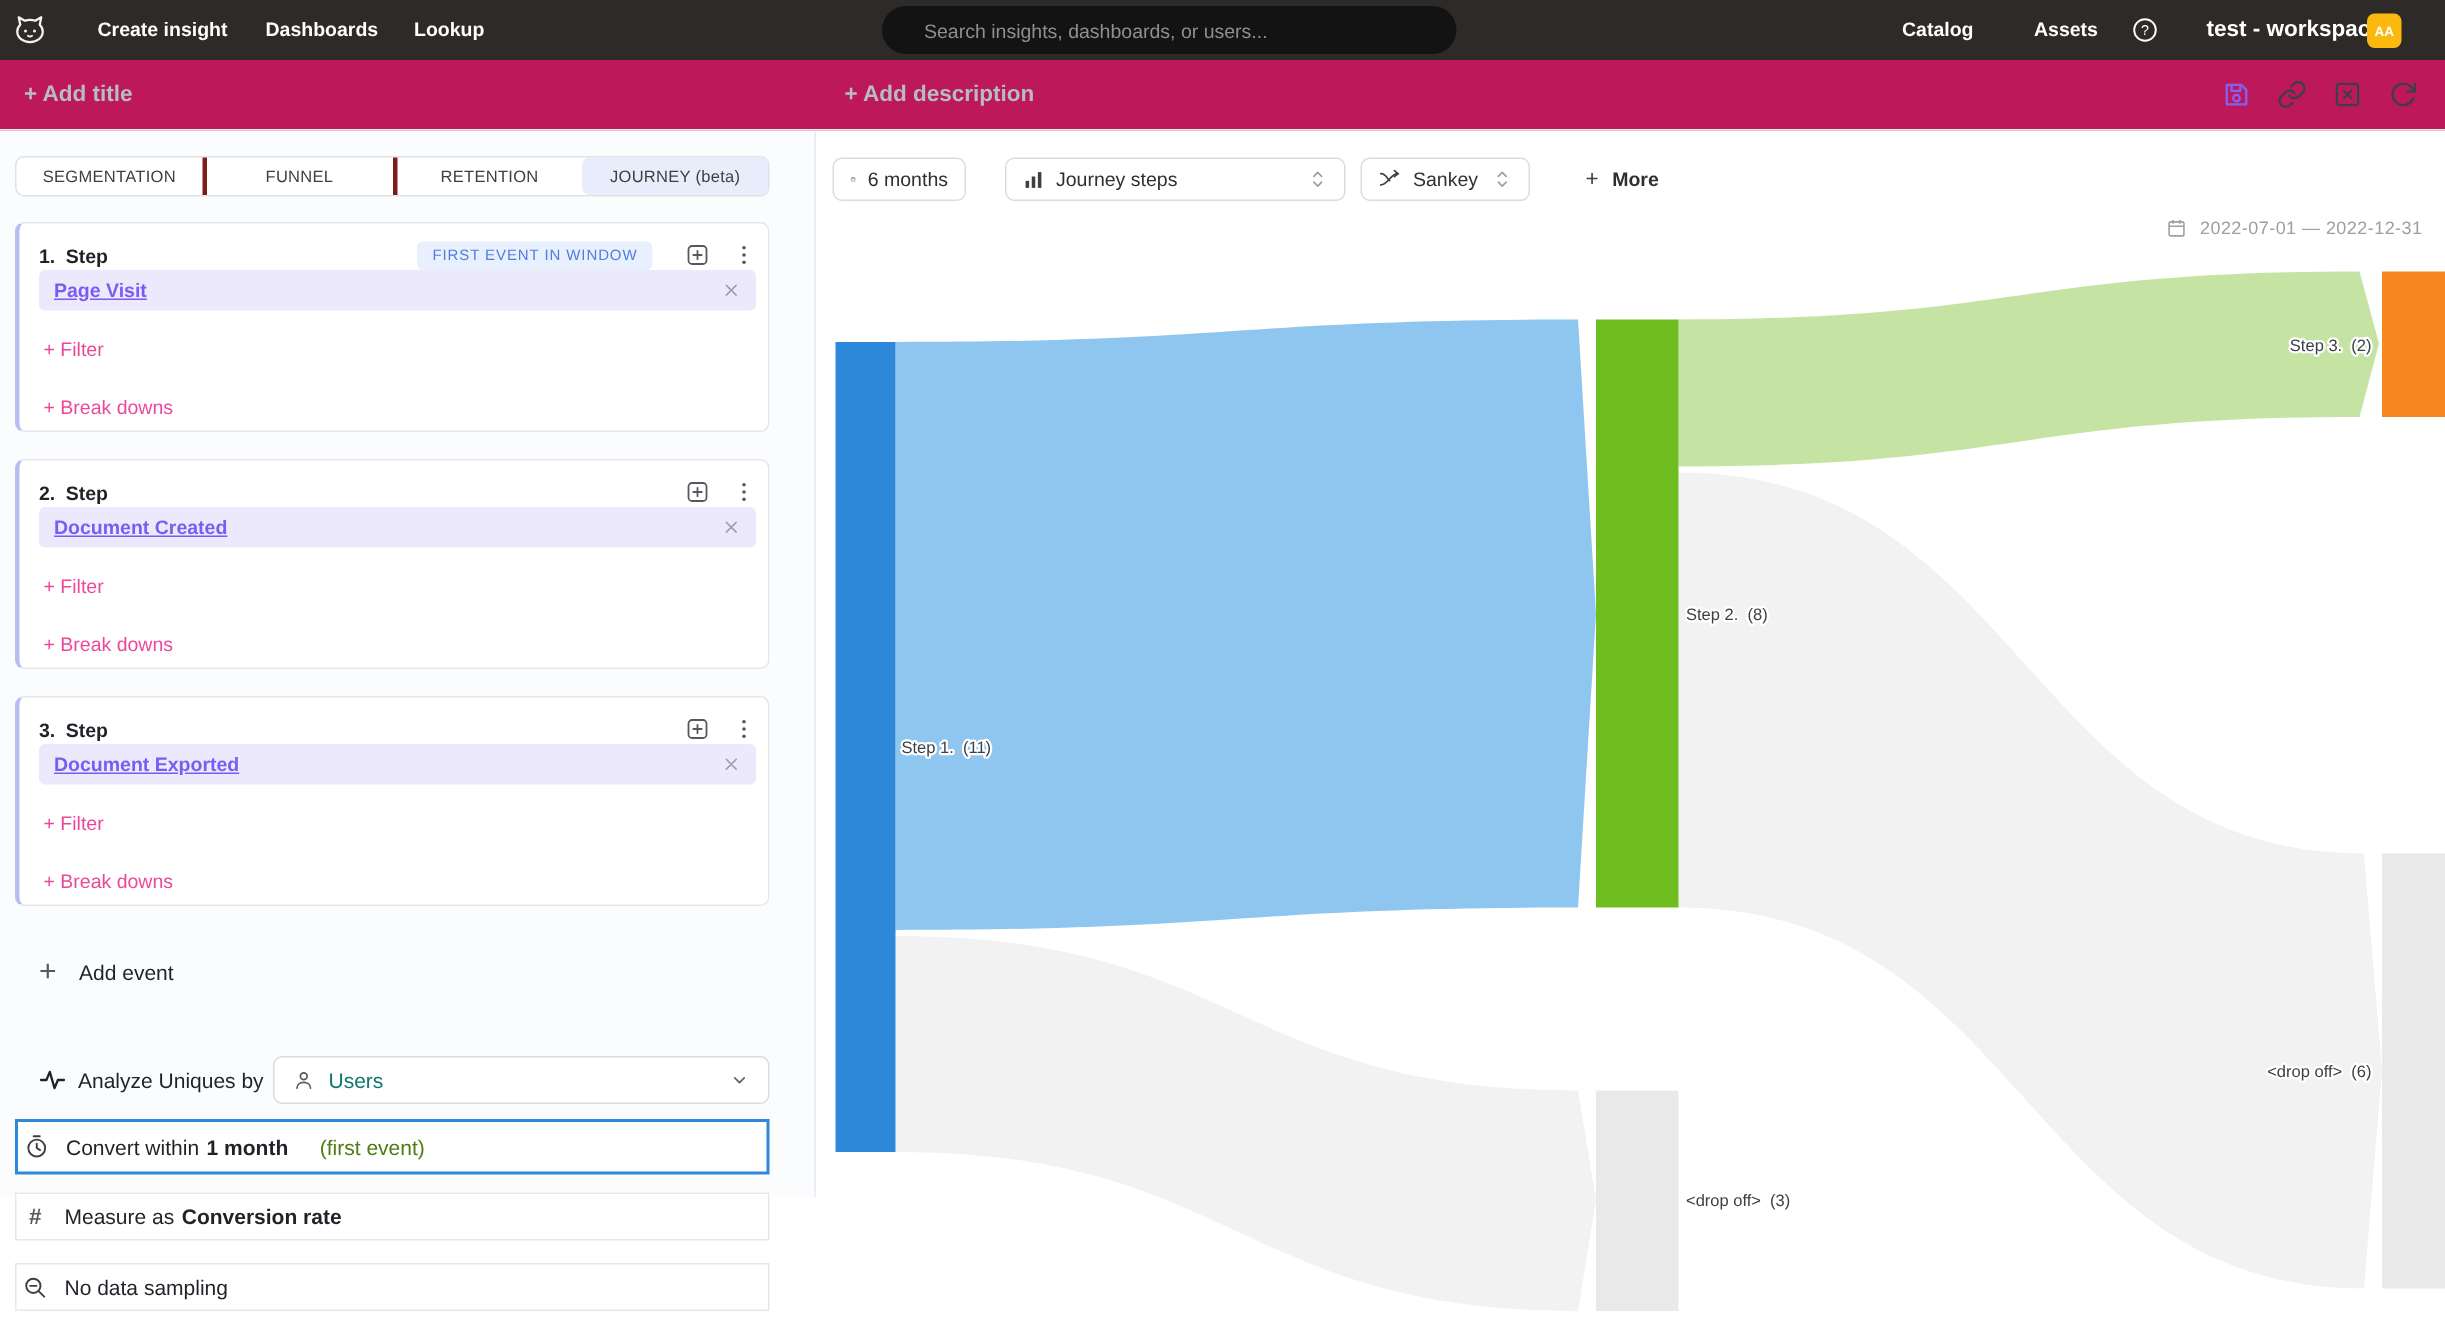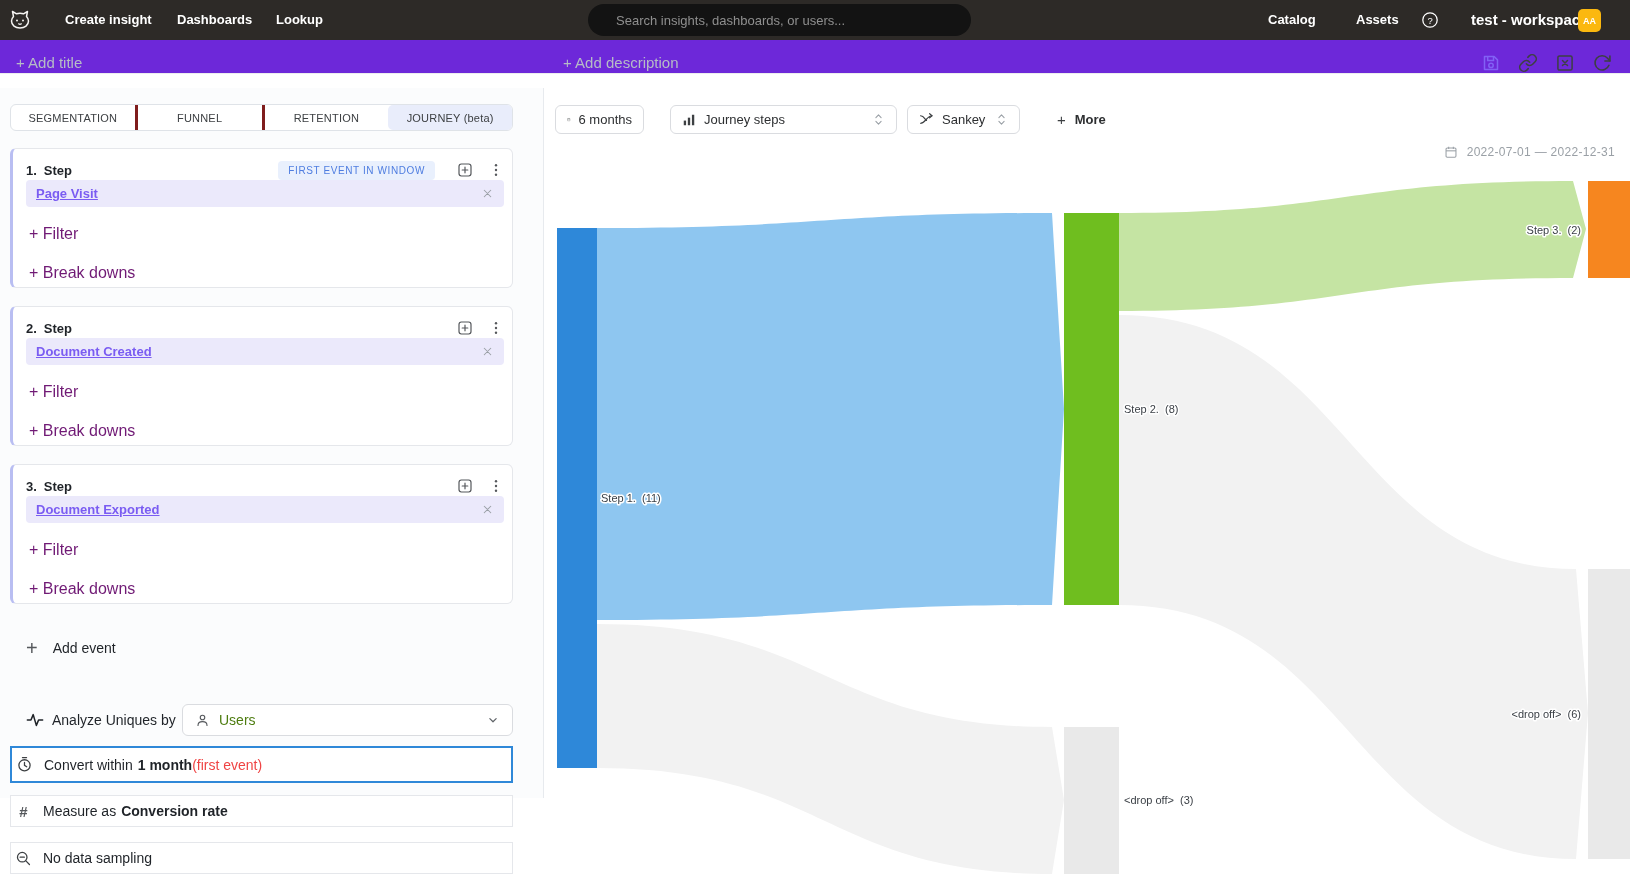--- a/index.html
+++ b/index.html
@@ -11,21 +11,21 @@
   .navbar { position:absolute; top:0; left:0; width:1630px; height:40px; background:#2d2a27; }
   .nav-logo { position:absolute; left:8px; top:8px; width:24px; height:24px; }
   .nav-item { position:absolute; top:0; height:40px; line-height:40px; color:#ffffff; font-size:13px; font-weight:bold; cursor:pointer; }
   .nav-search { position:absolute; left:588px; top:4px; width:383px; height:32px; background:#131313; border:none; border-radius:16px; color:#9a9a9a; font-size:13px; padding-left:28px; font-family:"Liberation Sans",sans-serif; outline:none; }
   .nav-search::placeholder { color:#8f8f8f; }
   .nav-help { position:absolute; left:1421px; top:11px; width:18px; height:18px; cursor:pointer; }
   .nav-workspace { position:absolute; left:1471px; top:0; height:40px; line-height:40px; color:#ffffff; font-size:15px; font-weight:bold; }
   .nav-avatar { position:absolute; left:1578px; top:9px; width:23px; height:23px; background:#fbb80f; border-radius:5px; color:#ffffff; font-size:9px; font-weight:bold; display:flex; align-items:center; justify-content:center; cursor:pointer; }
 
   
-  .titlebar { position:absolute; top:40px; left:0; width:1630px; height:34px; background:#6d28d9; border-bottom:1px solid #ecedef; }
+  .titlebar { position:absolute; top:40px; left:0; width:1630px; height:47px; background:#be185d; border-bottom:1px solid #ecedef;font-weight:bold; }
   .add-title { position:absolute; left:16px; top:14px; font-size:15px; color:#b6bcc6; cursor:pointer; }
   .add-desc  { position:absolute; left:563px; top:14px; font-size:15px; color:#b6bcc6; cursor:pointer; }
   .tb-icon { position:absolute; top:13px; width:20px; height:20px; cursor:pointer; }
 
   
   .qpanel { position:absolute; top:88px; left:0; width:544px; height:710px; background:#fbfcfd; border-right:1px solid #e7eaee; }
   .tabs { position:absolute; left:10px; top:16px; width:503px; height:27px; background:#ffffff; border:1px solid #dfe3e8; border-radius:6px; display:flex; }
   .tab { flex:1; display:flex; align-items:center; justify-content:center; font-size:11px; color:#3d4043; letter-spacing:0.2px; cursor:pointer; border-left:3px solid #7f1d1d; }
   .tab:first-child { border-left:none; }
   .tab.active { background:#e9edfb; border-radius:5px; border-left:none; }
@@ -34,40 +34,40 @@
   .step-head { position:absolute; left:13px; right:9px; top:11px; height:20px; display:flex; align-items:center; }
   .step-num { font-size:13px; font-weight:bold; color:#1f2328; margin-right:7px; }
   .step-title { font-size:13px; font-weight:bold; color:#1f2328; }
   .step-badge { margin-left:auto; background:#e9f0fd; color:#4e7de0; font-size:10px; letter-spacing:0.6px; padding:4px 10px; border-radius:4px; white-space:nowrap; }
   .step-plus { margin-left:22px; width:16px; height:16px; cursor:pointer; }
   .step-card .step-plus.no-badge { margin-left:auto; }
   .step-kebab { margin-left:16px; width:14px; height:16px; cursor:pointer; }
   .event-row { position:absolute; left:13px; right:8px; top:31px; height:27px; background:#ebe9fb; border-radius:4px; display:flex; align-items:center; padding:0 10px; }
   .event-name { font-size:13px; font-weight:bold; color:#7a5cf2;text-decoration:underline; }
   .event-close { margin-left:auto; width:13px; height:13px; cursor:pointer; }
-  .add-link { position:absolute; left:16px; font-size:16px; color:#701a75; cursor:pointer; }
+  .add-link { position:absolute; left:16px; font-size:13px; color:#ec4899; cursor:pointer; }
 
   .add-event { position:absolute; left:26px; top:551px; display:flex; align-items:center; cursor:pointer; }
   .add-event-plus { font-size:20px; color:#55585c; margin-right:15px; line-height:18px; }
   .add-event-label { font-size:14px; color:#1f2328; }
 
   .analyze-row { position:absolute; left:0; top:616px; width:544px; height:32px; }
   .analyze-icon { position:absolute; left:26px; top:7px; width:18px; height:18px; }
   .analyze-label { position:absolute; left:52px; top:8px; font-size:14px; color:#1f2328; }
   .analyze-select { position:absolute; left:182px; top:0; width:331px; height:32px; background:#ffffff; border:1px solid #dadce0; border-radius:6px; display:flex; align-items:center; padding:0 12px; cursor:pointer; }
   .analyze-select .psn { width:15px; height:15px; margin-right:9px; }
-  .analyze-select .val { font-size:14px; color:#4d7c0f; }
+  .analyze-select .val { font-size:14px; color:#0f766e; }
   .analyze-select .chev { margin-left:auto; width:14px; height:14px; }
 
   .opt-row { position:absolute; left:10px; width:503px; background:#ffffff; border:1px solid #e5e7eb; border-radius:0; display:flex; align-items:center; padding:0 4px; cursor:pointer; }
   .opt-row.focused { border:2px solid #2f88d8; }
   .opt-icon { width:17px; height:17px; margin-right:11px; flex:0 0 auto; }
   .opt-text { font-size:14px; color:#1f2328; }
   .opt-bold { font-weight:bold; }
-  .opt-muted { font-size:14px; color:#ef4444; margin-left:0; }
+  .opt-muted { font-size:14px; color:#4d7c0f; margin-left:21px; }
   .hash-glyph { font-size:15px; font-weight:bold; color:#55585c; width:17px; margin-right:11px; text-align:center; }
 
   
   .cpanel { position:absolute; top:88px; left:545px; width:1085px; height:797px; background:#ffffff; }
   .ctoolbar { position:absolute; top:17px; left:10px; height:29px; display:flex; align-items:center; }
   .cbtn { height:29px; border:1px solid #dadce0; border-radius:6px; background:#ffffff; display:flex; align-items:center; padding:0 11px; cursor:pointer; }
   .cbtn .ic { margin-right:8px; }
   .cbtn .lbl { font-size:13px; color:#2d2f31; white-space:nowrap; }
   .cbtn .caret { margin-left:auto; }
   .w-time { width:89px; margin-right:26px; }

